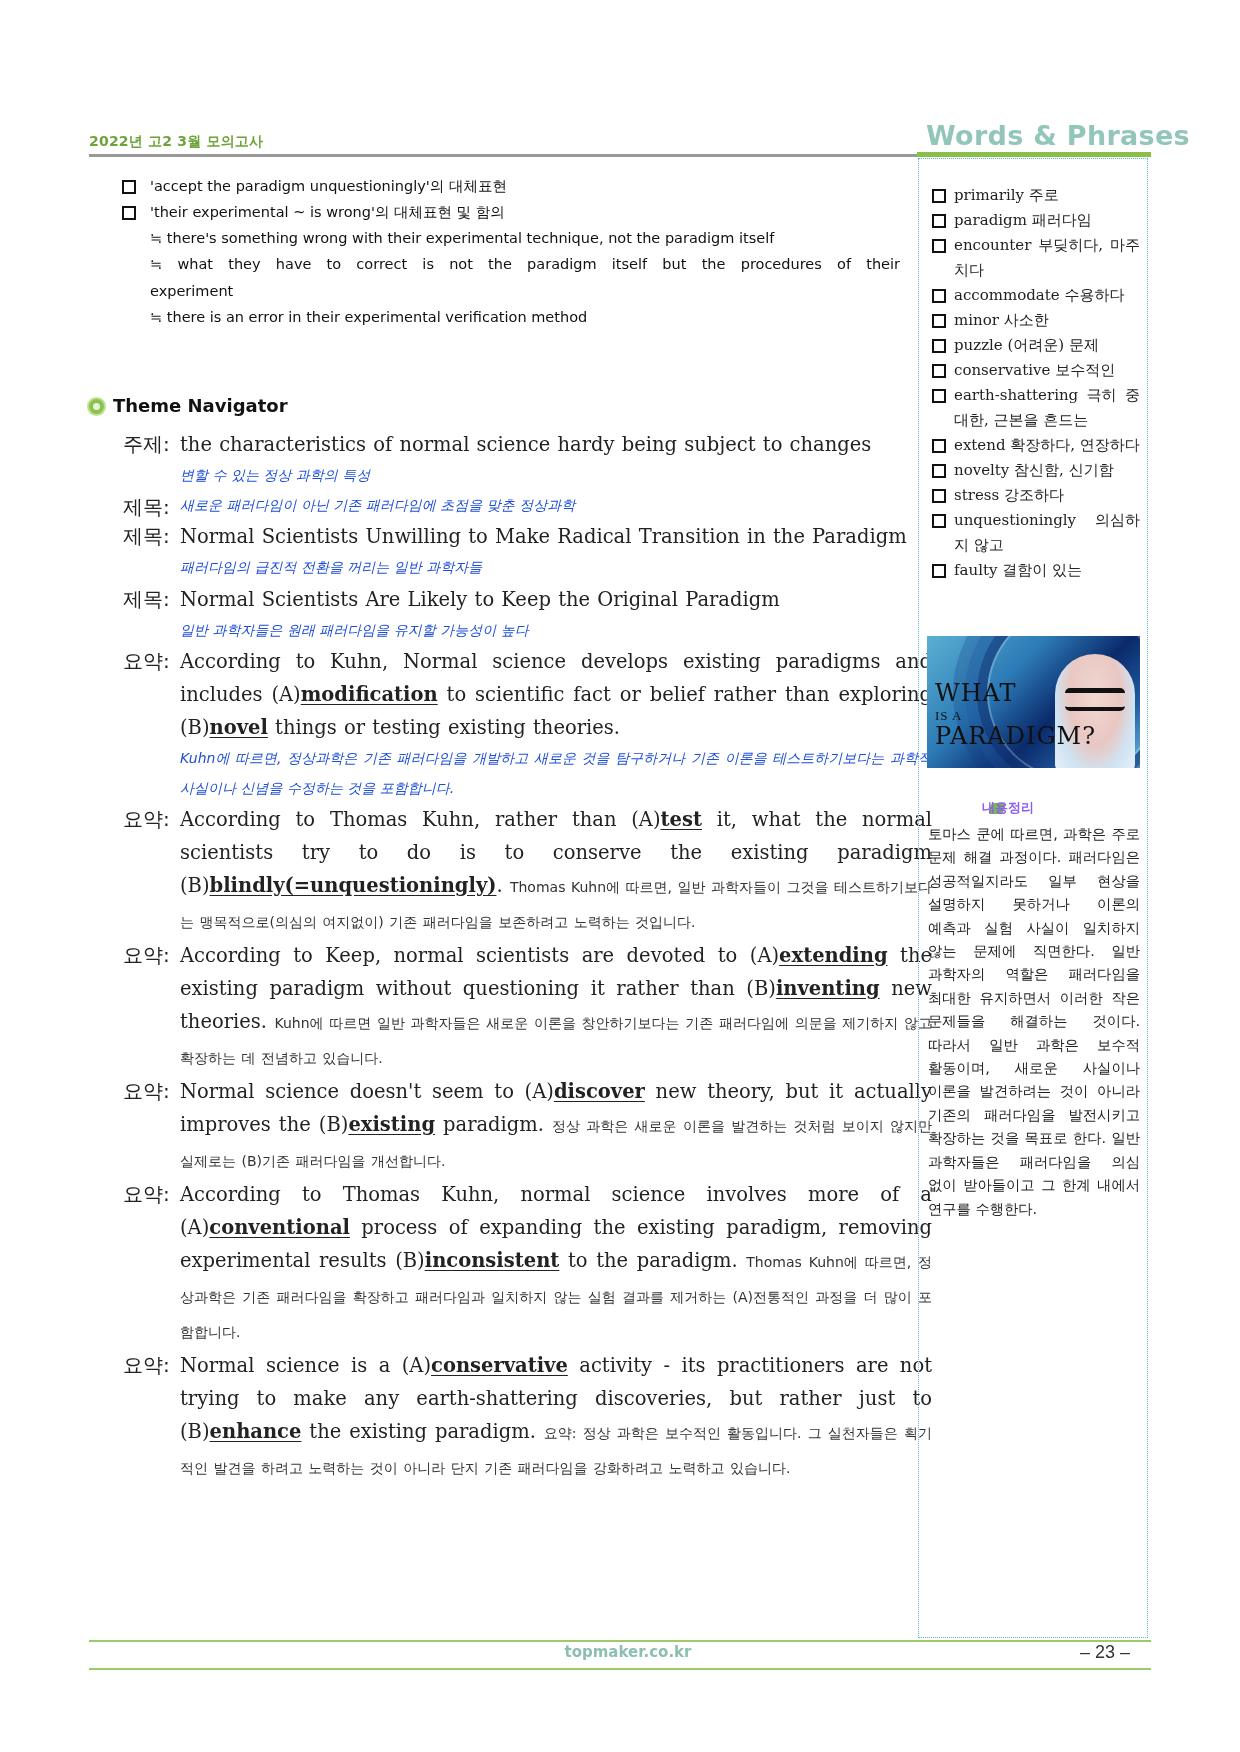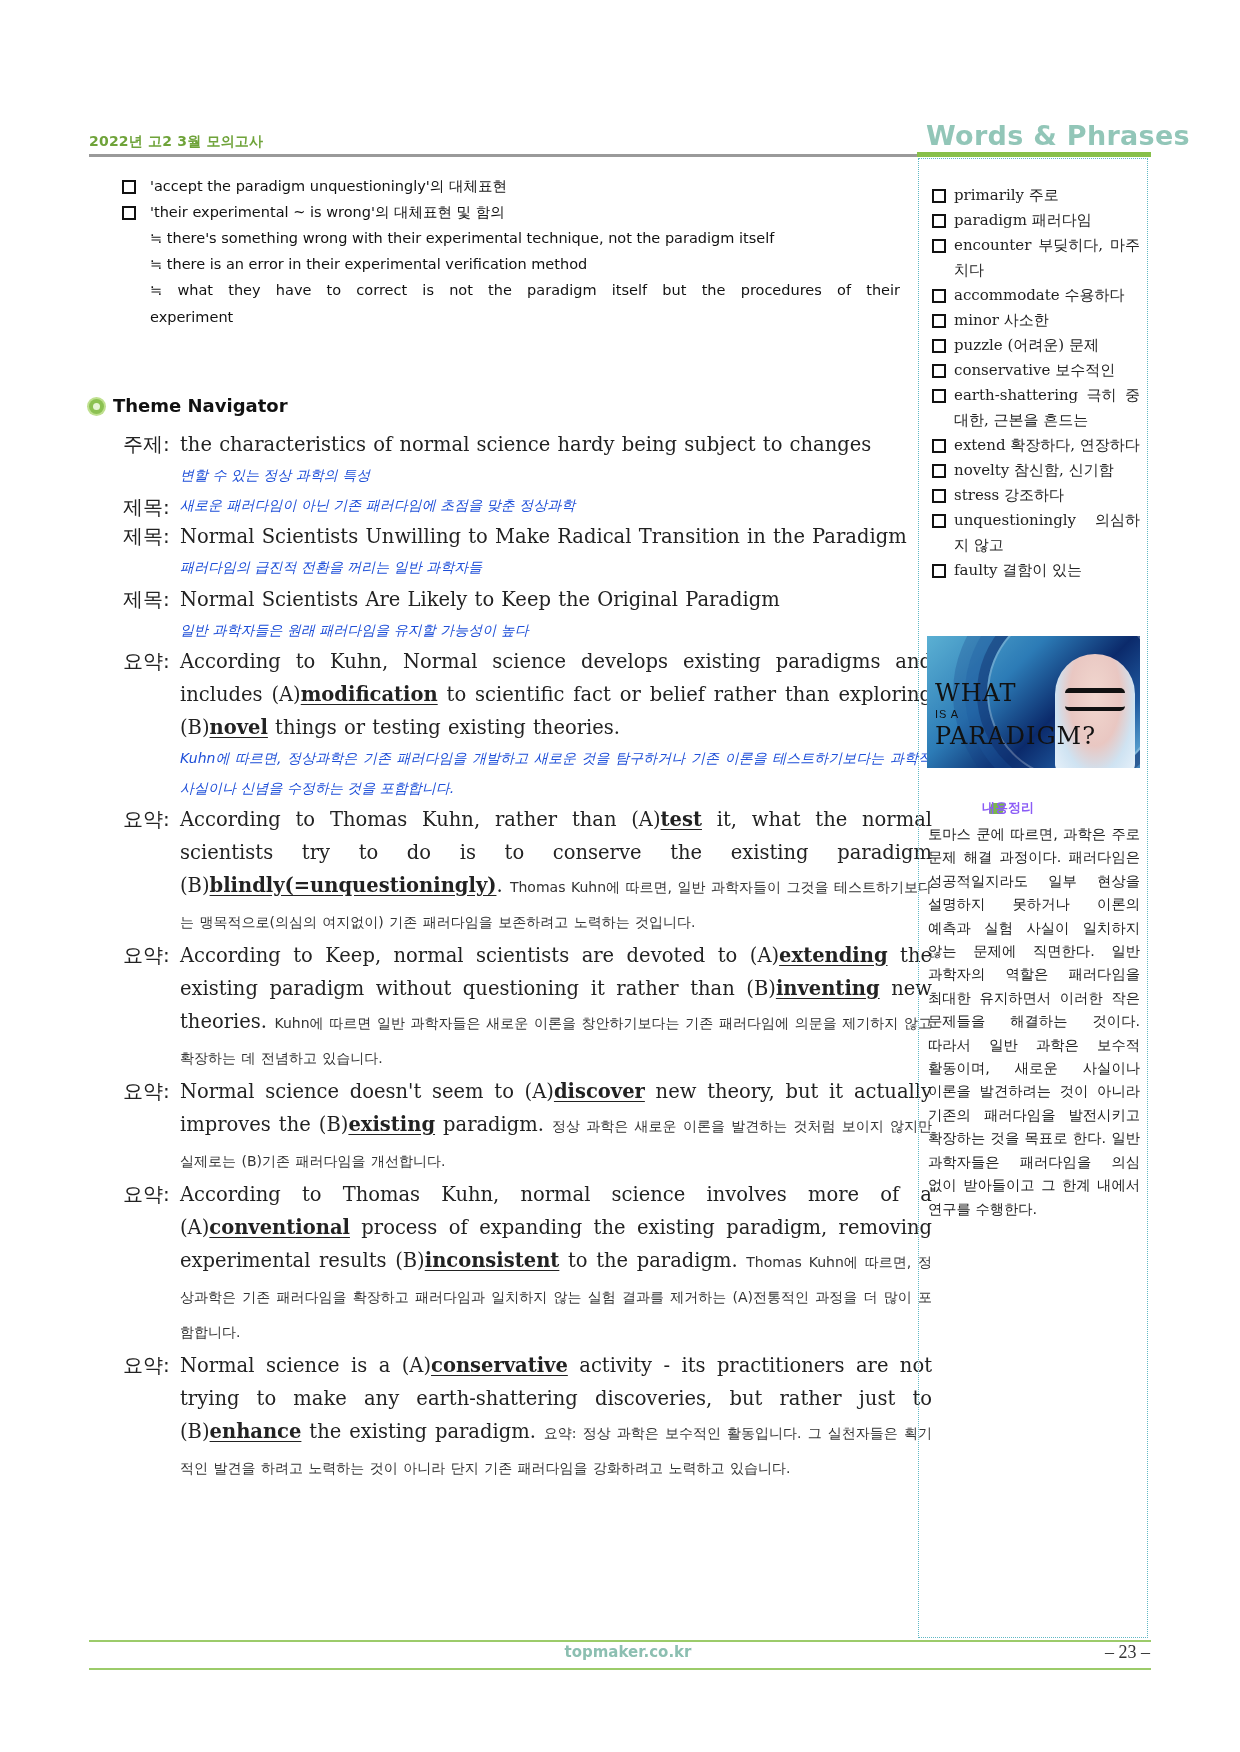--- a/index.html
+++ b/index.html
@@ -14,21 +14,21 @@
   
   .sidebar { position:absolute; left:918px; top:158px; width:230px; height:1480px; border:1px dotted #5fb8c4; box-sizing:border-box; }
   .vocab { position:absolute; left:930px; top:183px; width:210px; font-family:"DejaVu Serif", serif; font-size:15px; line-height:25px; color:#222; }
   .vocab .vi { position:relative; padding-left:24px; text-align:justify; }
   .vocab .cb { position:absolute; left:2px; top:6px; width:10px; height:10px; border:2px solid #111; box-sizing:content-box; }
   .img-box { position:absolute; left:927px; top:636px; width:213px; height:132px; overflow:hidden; background:linear-gradient(135deg,#5bb0d3 0%,#2c7bb6 35%,#0b2a6b 60%,#1f5aa0 80%,#6bb7de 100%); }
   .img-box .swirl { position:absolute; left:60px; top:-30px; width:170px; height:170px; border-radius:50%; border:2px solid rgba(255,255,255,0.25); box-shadow:0 0 0 10px rgba(10,30,90,0.35), 0 0 0 22px rgba(30,90,160,0.3), 0 0 0 34px rgba(20,60,130,0.25); }
   .img-box .face { position:absolute; left:128px; top:18px; width:80px; height:120px; background:radial-gradient(ellipse at 50% 35%, #f1d7cf 0%, #e9c7c2 45%, #cfe3f2 70%, #e8f2fb 100%); border-radius:40px 40px 10px 10px; }
   .img-box .glasses { position:absolute; left:138px; top:52px; width:60px; height:14px; border-top:5px solid #111; border-bottom:4px solid #111; border-radius:5px; }
   .img-box .t1 { position:absolute; left:8px; top:43px; font-family:"DejaVu Serif", serif; font-size:24px; color:#111; letter-spacing:1px; }
-  .img-box .t2 { position:absolute; left:8px; top:72px; font-family:Liberation Sans, sans-serif; font-size:11px; color:#111; letter-spacing:1px; }
+  .img-box .t2 { position:absolute; left:8px; top:72px; font-family:Liberation Serif, serif; font-size:13px; color:#111; letter-spacing:1px; }
   .img-box .t3 { position:absolute; left:8px; top:86px; font-family:"DejaVu Serif", serif; font-size:24px; color:#111; letter-spacing:1px; }
 
   .summary-head { position:absolute; left:982px; top:799px; font-family:"DejaVu Sans", sans-serif; font-size:13px; font-weight:bold; color:#8b5cf6; }
   .book-icon { position:absolute; left:990px; top:803px; width:14px; height:11px; background:#7bb84a; transform:skewX(-15deg); border-radius:2px; }
   .summary-text { position:absolute; left:928px; top:823px; width:212px; font-family:"DejaVu Sans", sans-serif; font-size:14.3px; line-height:23.4px; color:#222; text-align:justify; word-break:keep-all; }
 
   
   .notes { position:absolute; left:120px; top:173px; width:780px; font-family:"DejaVu Sans", sans-serif; font-size:14.5px; color:#111; }
   .note-head { position:relative; padding-left:30px; height:26px; line-height:26px; }
   .note-head .cb { position:absolute; left:2px; top:7px; width:10px; height:10px; border:2px solid #111; }
@@ -45,42 +45,42 @@
   .entry .lbl { position:absolute; left:0; top:0; font-family:"DejaVu Sans", sans-serif; font-size:20px; line-height:33px; color:#222; }
   .en { font-size:19.5px; line-height:33px; text-align:justify; word-spacing:1px; }
   .ko { font-family:"DejaVu Sans", sans-serif; font-size:14px; line-height:29.5px; color:#1d4ed8; text-align:justify;font-style:italic; }
   .en .ko-inline { font-family:"DejaVu Sans", sans-serif; font-size:14px; color:#333; }
   .u { font-weight:bold; text-decoration:underline; text-underline-offset:3px; }
 
   
   .ft-line1 { position:absolute; left:89px; top:1640px; width:1062px; height:2px; background:#9ccb6a; }
   .ft-line2 { position:absolute; left:89px; top:1668px; width:1062px; height:2px; background:#9ccb6a; }
   .ft-site { position:absolute; left:553px; top:1643px; width:150px; text-align:center; font-family:"DejaVu Sans", sans-serif; font-weight:bold; font-size:15px; color:#8cbfb1; }
-  .ft-page { position:absolute; left:1060px; top:1642px; width:90px; text-align:right; font-family:Liberation Serif, serif; font-size:18px; color:#333; }
+  .ft-page { position:absolute; left:1060px; top:1642px; width:90px; text-align:center; font-family:Liberation Sans, sans-serif; font-size:18px; color:#333; }
 </style>
 </head>
 <body>
 
 <div class="hdr-title">2022년 고2 3월 모의고사</div>
 <div class="hdr-line"></div>
 <div class="wp-title">Words &amp; Phrases</div>
 <div class="wp-bar"></div>
 
 <div class="notes">
   <div class="note-head">
     <span class="cb"></span>
     <span>'accept the paradigm unquestioningly'의 대체표현</span>
   </div>
   <div class="note-head">
     <span class="cb"></span>
     <span>'their experimental ~ is wrong'의 대체표현 및 함의</span>
   </div>
   <div class="note-sub">≒ there's something wrong with their experimental technique, not the paradigm itself</div>
+  <div class="note-sub wrap" style="word-spacing:5px;">≒ what they have to correct is not the paradigm itself but the procedures of their experiment</div>
   <div class="note-sub">≒ there is an error in their experimental verification method</div>
-  <div class="note-sub wrap" style="word-spacing:5px;">≒ what they have to correct is not the paradigm itself but the procedures of their experiment</div>
 </div>
 
 <div class="tn-head">
   <span class="gear"></span><span>Theme Navigator</span>
 </div>
 
 <div class="tn">
   <div class="entry">
     <span class="lbl">주제:</span>
     <div class="en">the characteristics of normal science hardy being subject to changes</div>

